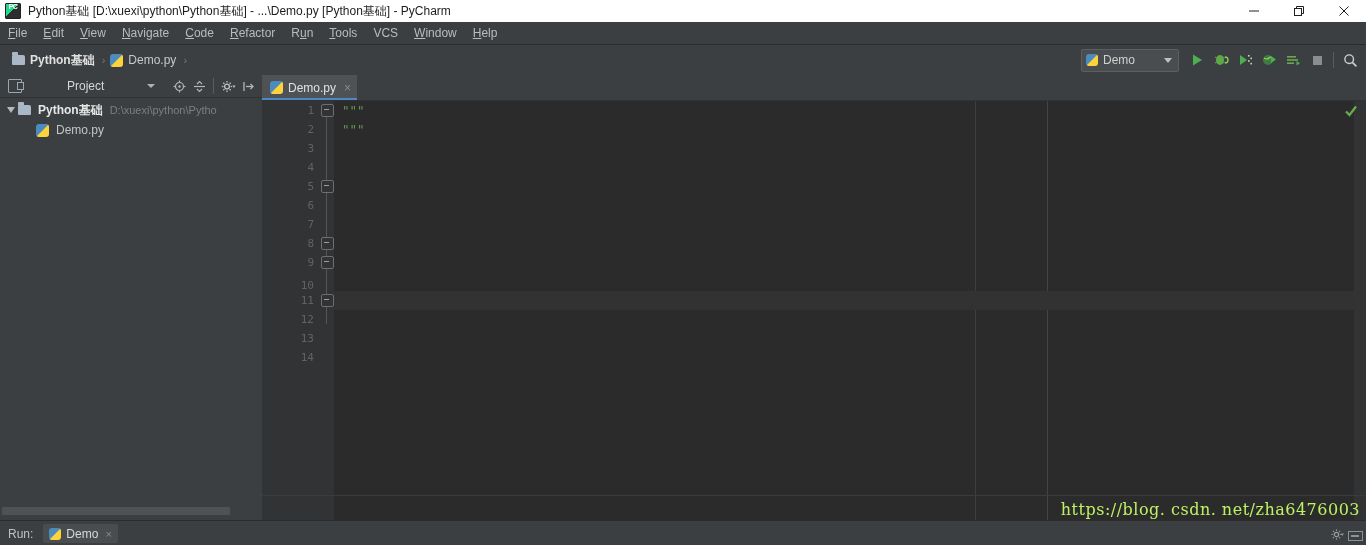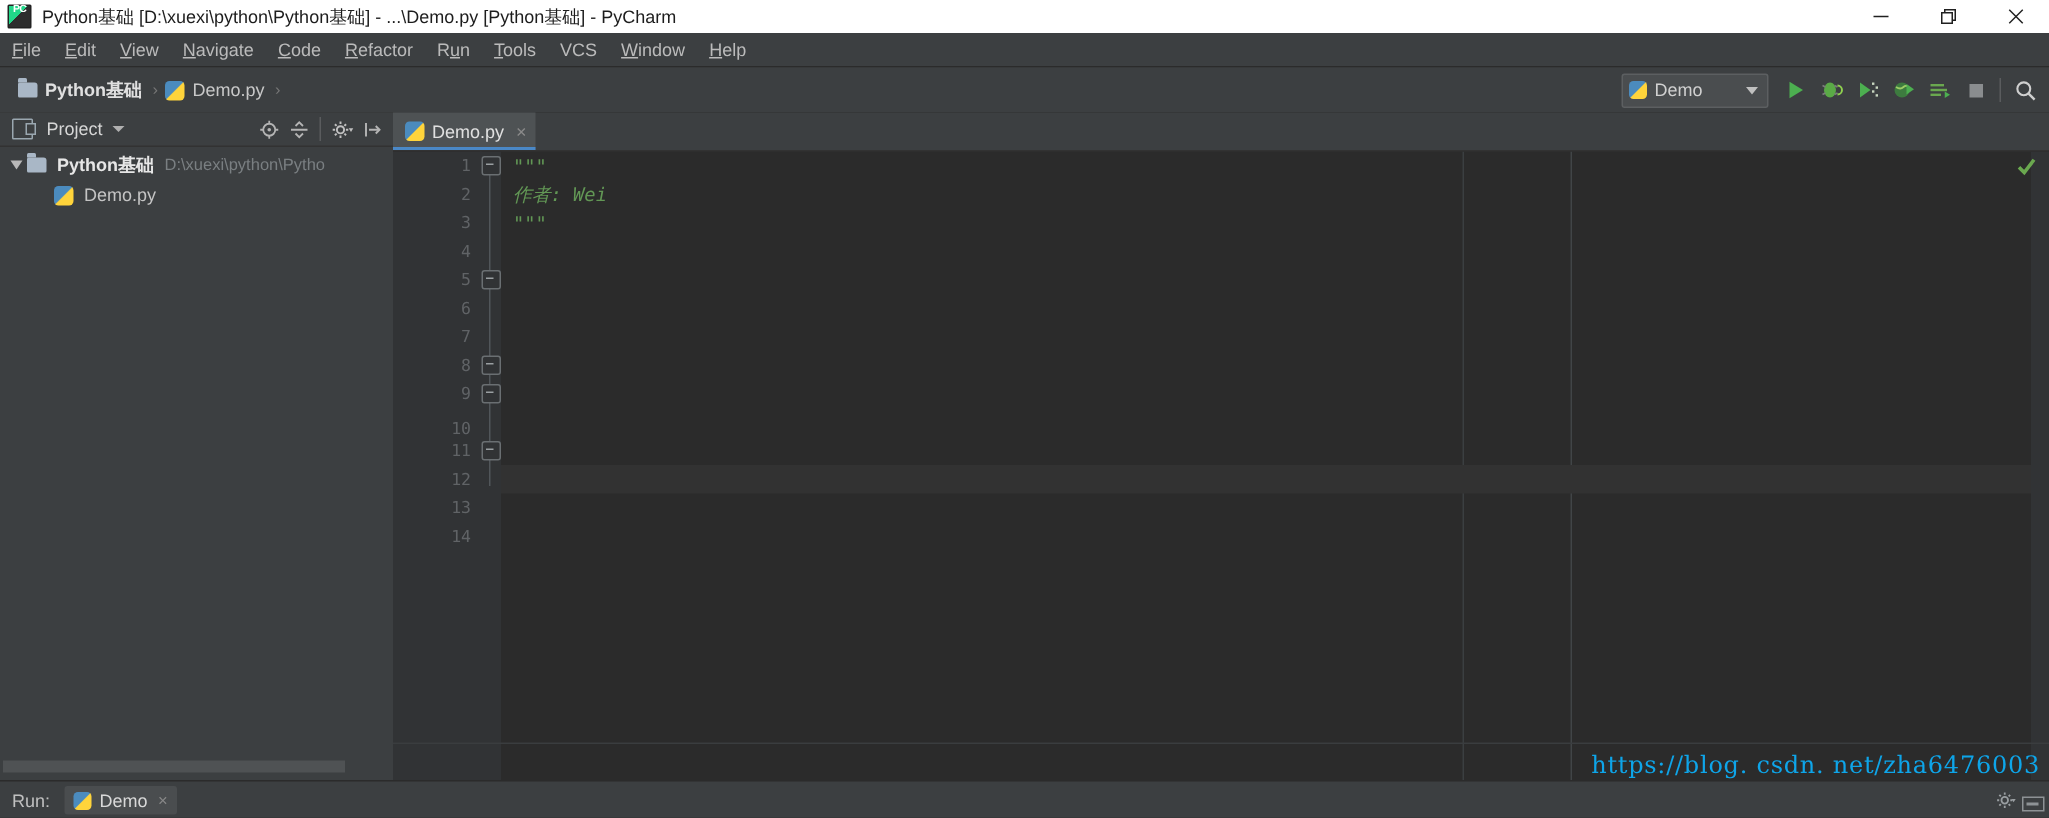--- a/index.html
+++ b/index.html
@@ -90,20 +90,21 @@
   .tb-sep{width:1px;height:16px;background:#5a5c5e;margin:0 4px;}
 
   
   .sidebar{
     position:absolute;left:0;top:75px;width:262px;height:445px;
     background:#3c3f41;border-right:1px solid #2b2b2b;
   }
   .sb-header{
     height:22px;display:flex;align-items:center;position:relative;
     border-bottom:1px solid #323232;
+    gap:36px;
   }
   .sb-title{font-size:12px;color:#d6d6d6;margin-left:4px;}
   .ic-proj{
     width:12px;height:12px;margin-left:8px;margin-right:5px;flex:none;
     border:1px solid #9aa7b0;border-radius:1px;position:relative;
   }
   .ic-proj:after{
     content:"";position:absolute;right:-3px;top:2px;width:5px;height:6px;
     border:1px solid #9aa7b0;background:#3c3f41;
   }
@@ -218,21 +219,21 @@
   .run-tab{
     display:flex;align-items:center;height:19px;padding:0 6px;
     background:#4a4d4f;border-radius:2px;
   }
   .run-tab .ic-py{width:12px;height:12px;margin-right:5px;}
   .run-tab-label{font-size:12px;color:#d8d8d8;margin-right:7px;}
   .run-tab-close{font-size:11px;color:#888;}
   .watermark{
     position:absolute;right:6px;top:500px;
     font-family:"DejaVu Serif","Liberation Serif",serif;
-    font-size:16px;color:#0ea5e9;letter-spacing:0.5px;white-space:nowrap;
+    font-size:16px;color:#bef264;letter-spacing:0.5px;white-space:nowrap;
   }
   .gear-wm{
     position:absolute;right:22px;top:527px;width:13px;height:13px;opacity:.75;
   }
   .box-wm{
     position:absolute;right:3px;top:531px;width:13px;height:8px;
     border:1px solid #8d9295;
   }
   .box-wm:after{
     content:"";position:absolute;left:2px;top:3px;width:8px;height:2px;background:#8d9295;
@@ -465,21 +466,20 @@
         <div class="fold-box" style="top:136px;"></div>
         <div class="fold-box" style="top:155px;"></div>
         <div class="fold-box" style="top:193px;"></div>
       </div>
 
       <div class="rmargin" style="left:713px;"></div>
       <div class="rmargin2" style="left:785px;"></div>
 
       <div class="code-lines">
         <div class="cl"><span class="tok-doc">"""</span></div>
-        <div class="cl"><span class="tok-doc">作者: Wei</span></div>
         <div class="cl"><span class="tok-doc">"""</span></div>
         <div class="cl"><span></span></div>
         <div class="cl"><span></span></div>
         <div class="cl"><span></span></div>
         <div class="cl"><span></span></div>
         <div class="cl"><span></span></div>
         <div class="cl"><span></span></div>
         <div class="cl"><span></span></div>
         <div class="cl"><span></span></div>
         <div class="cl current"><span></span></div>

